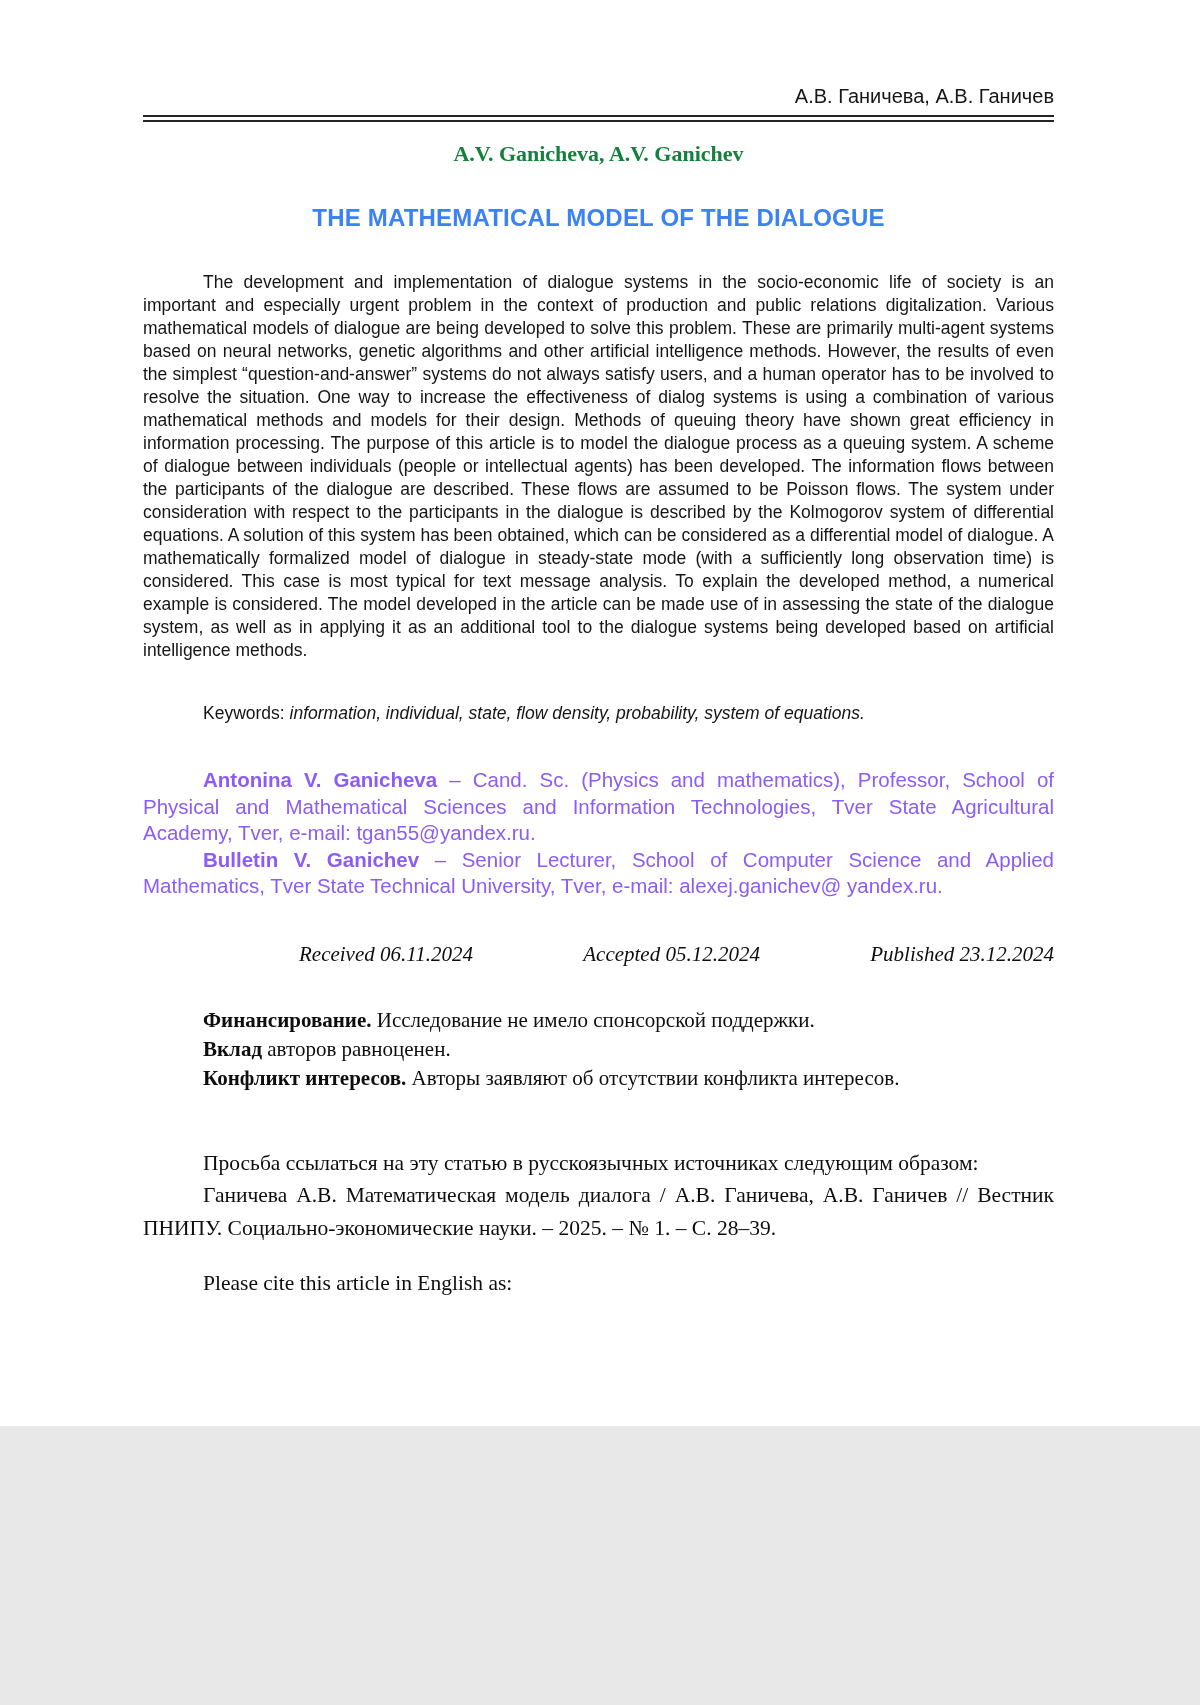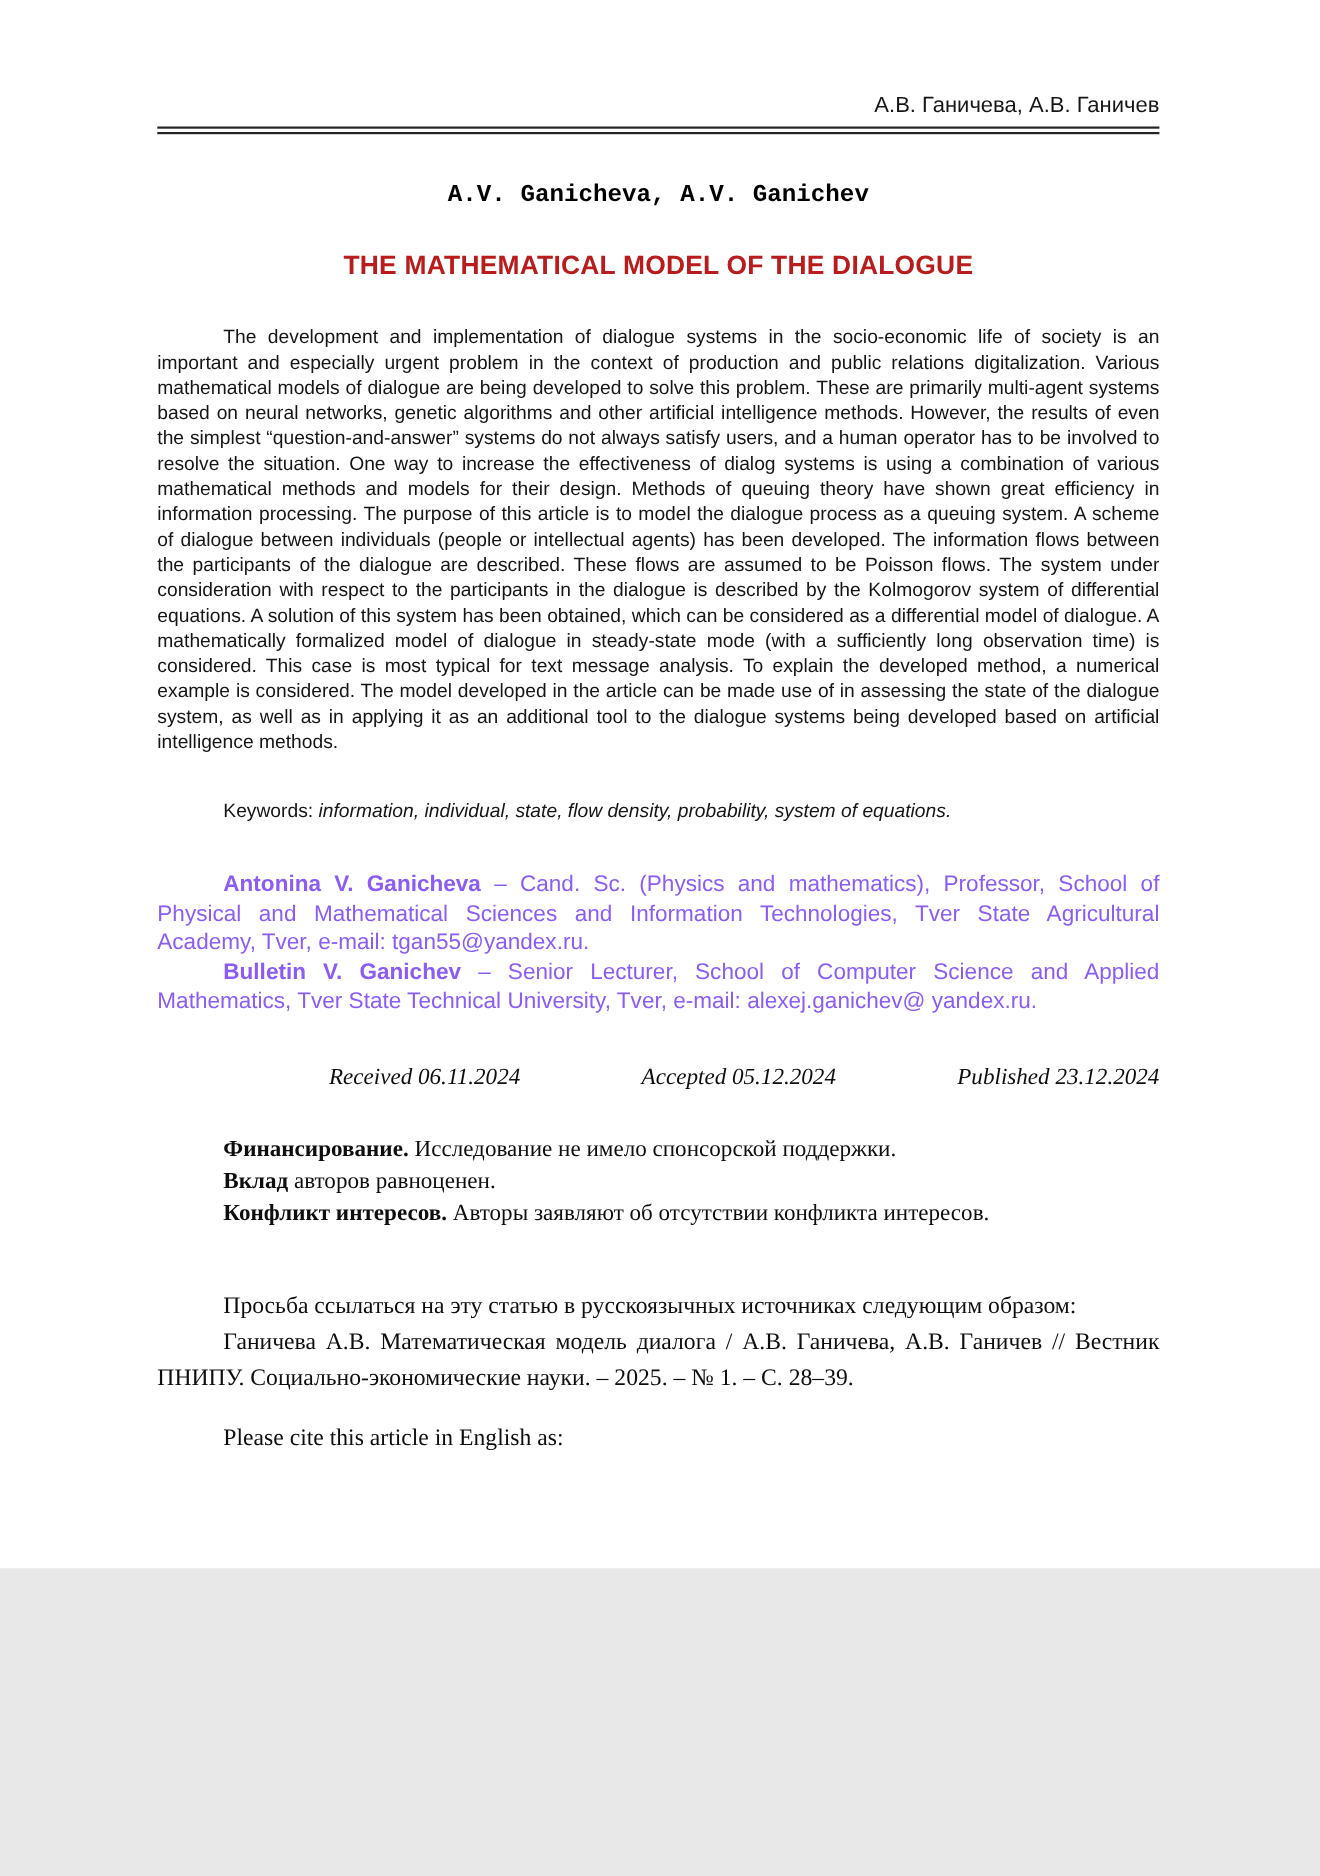--- a/index.html
+++ b/index.html
@@ -24,37 +24,37 @@
     font-size: 20px;
     line-height: 24px;
     color: #161616;
   }
   .head-rule {
     margin-top: 7px;
     height: 0;
     border-bottom: 7px double #242424;
   }
   .authors-line {
-    margin-top: 43px;
+    margin-top: 19px;
     text-align: center;
-    font-family: Liberation Mono, monospace;
+    font-family: Liberation Serif, serif;
     font-weight: bold;
     font-size: 22px;
     line-height: 25px;
-    color: #000000;
+    color: #15803d;
   }
   .article-title {
     margin-top: 38px;
     text-align: center;
     font-family: "Liberation Sans", sans-serif;
     font-weight: bold;
     font-size: 24px;
     line-height: 27px;
     letter-spacing: 0.2px;
-    color: #b91c1c;
+    color: #3b82f6;
   }
   .abstract-block {
     margin-top: 32px;
     font-family: "Liberation Sans", sans-serif;
     font-size: 17.5px;
     line-height: 23px;
     text-align: justify;
     color: #151515;
   }
   .abstract-block p { text-indent: 60px; margin-top: 40px; }

